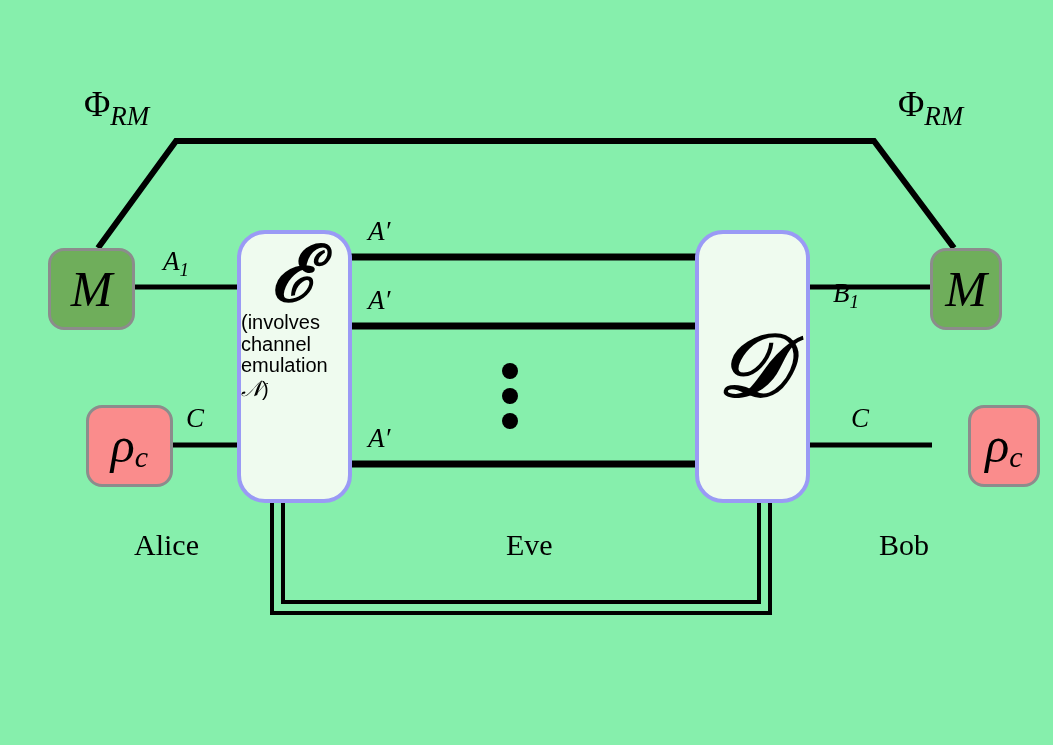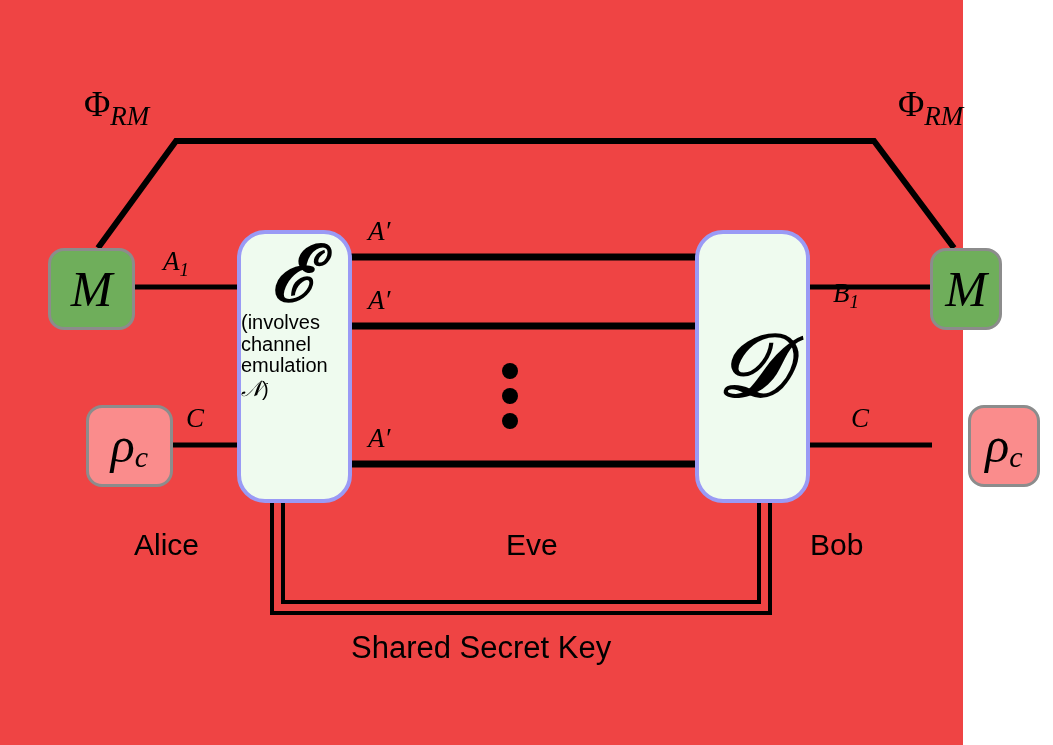--- a/index.html
+++ b/index.html
@@ -1,19 +1,19 @@
 <!DOCTYPE html>
 <html><head>
 <meta charset="utf-8">
 <title>QKD Protocol Diagram</title>
 <style>
   html,body{margin:0;padding:0;background:#ffffff;}
   body{width:1053px;height:745px;overflow:hidden;
        font-family:"Liberation Sans", sans-serif;}
-  #stage{position:relative;width:963px;height:745px;background:#ef4444;}
+  #stage{position:relative;width:1053px;height:745px;background:#86efac;}
   svg.layer{position:absolute;left:0;top:0;width:1053px;height:745px;}
 
   
   .term{position:absolute;border-radius:16px;border:3px solid #8c8c8c;
         box-sizing:border-box;display:flex;align-items:center;
         justify-content:center;}
   .term.green{background:#6FAE5B;}
   .term.pink{background:#FA8C8C;margin-left:38px;}
   .term .glyph{font-family:"Liberation Serif", serif;font-style:italic;
         font-size:50px;color:#000;line-height:1;}
@@ -31,21 +31,21 @@
          font-size:22px;}
 
   
   .lbl{position:absolute;color:#000;white-space:nowrap;}
   .lbl.mathi{font-family:"Liberation Serif", serif;font-style:italic;
         font-size:27px;}
   .lbl.mathi .sub{font-size:19px;}
   .lbl.phi{font-family:"Liberation Serif", serif;font-size:36px;}
   .lbl.phi .sub{font-family:"Liberation Serif", serif;font-style:italic;
         font-size:27px;}
-  .lbl.party{font-family:Liberation Sans, sans-serif;font-size:30px;}
+  .lbl.party{font-family:Liberation Serif, serif;font-size:30px;}
   .lbl.key{font-family:"Liberation Sans", sans-serif;font-size:31px;}
 </style>
 </head>
 <body>
 
 <div id="stage">
 
   <svg class="layer" viewBox="0 0 1053 745">
 
     <g>
@@ -130,17 +130,16 @@
   <div class="lbl mathi" style="left:368px; top:423px;"><span>A′</span></div>
 
   <div class="lbl mathi" style="left:833px; top:246px;margin-top:32px;">
     <span>B</span><span class="sub" style="vertical-align:-0.3em;">1</span>
   </div>
 
   <div class="lbl mathi" style="left:851px; top:403px;"><span>C</span></div>
 
   <div class="lbl party" style="left:134px; top:528px;"><span>Alice</span></div>
   <div class="lbl party" style="left:474px; top:528px;margin-left:32px;"><span>Eve</span></div>
-  <div class="lbl party" style="left:810px; top:528px;"><span>Bob</span></div>
+  <div class="lbl party" style="left:879px; top:528px;"><span>Bob</span></div>
 
-  <div class="lbl key" style="left:351px; top:630px;"><span>Shared Secret Key</span></div>
 
 </div>
 
 </body></html>

